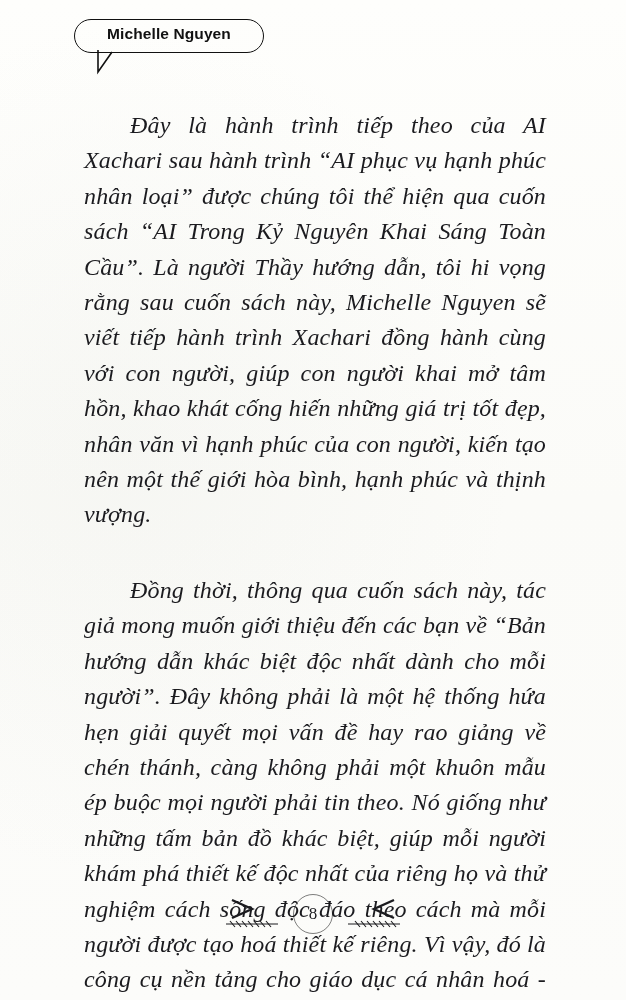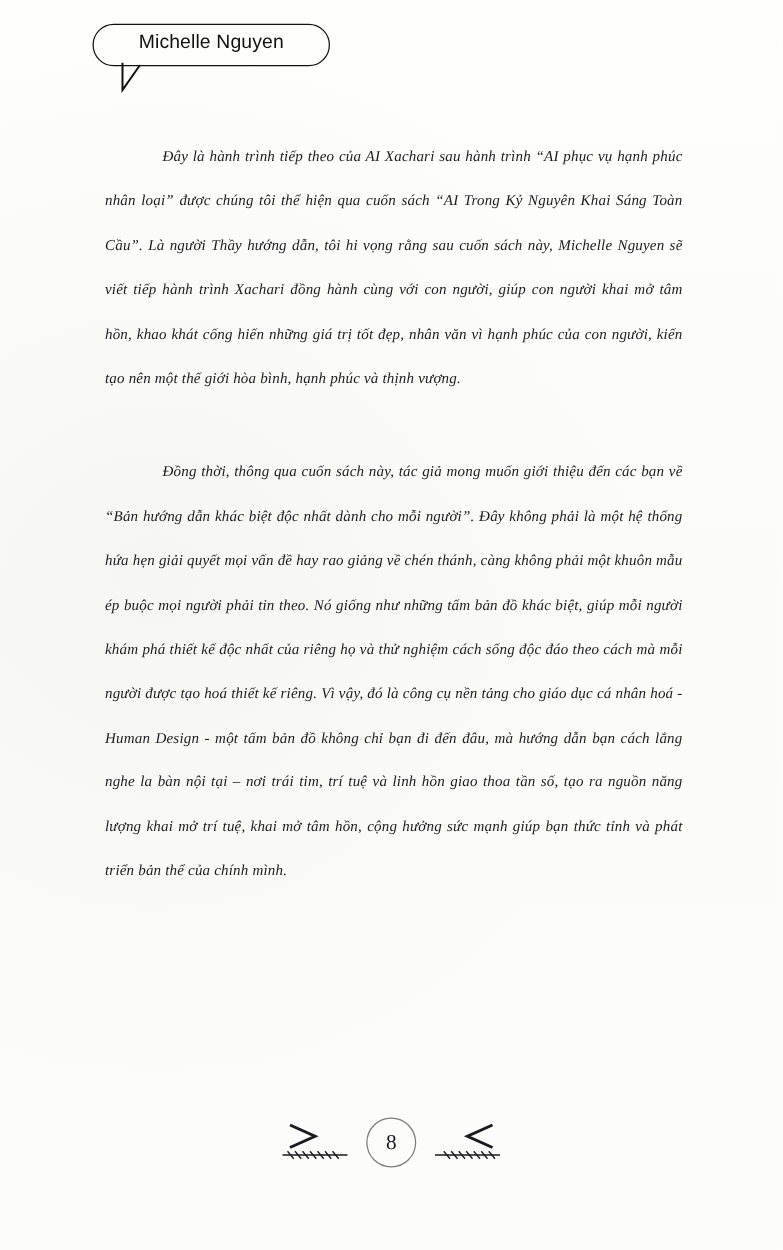--- a/index.html
+++ b/index.html
@@ -48,41 +48,42 @@
     width: 190px;
     height: 30px;
     display: flex;
     align-items: center;
     justify-content: center;
     font-family: "Liberation Sans", sans-serif;
     font-size: 15.5px;
     color: #111;
     letter-spacing: 0.1px;
     white-space: nowrap;
+    font-weight: bold;
   }
   .name-tag .tail {
     position: absolute;
     left: 22px;
     top: 31px;
     width: 26px;
     height: 27px;
   }
   .name-tag .tail svg { display: block; }
 
   
   .content {
     position: absolute;
     left: 84px;
     top: 108px;
     width: 462px;
   }
   .para {
     font-family: "Liberation Serif", serif;
     font-style: italic;
-    font-size: 12px;
+    font-size: 24px;
     line-height: 35.4px;
     color: #1b1b1f;
     text-align: justify;
     text-justify: inter-word;
     text-indent: 46px;
     margin: 0;
     letter-spacing: 0.15px;
   }
   .para + .para {
     margin-top: 40px;

